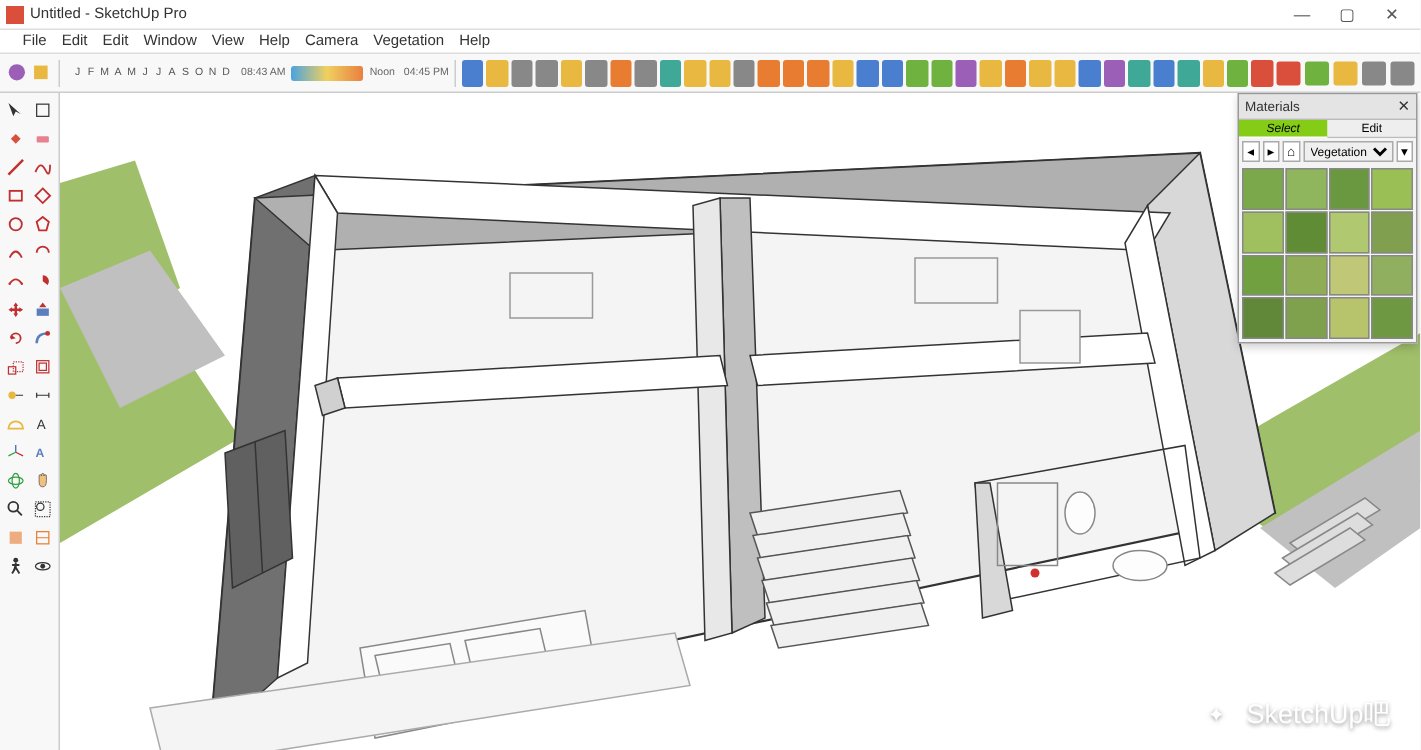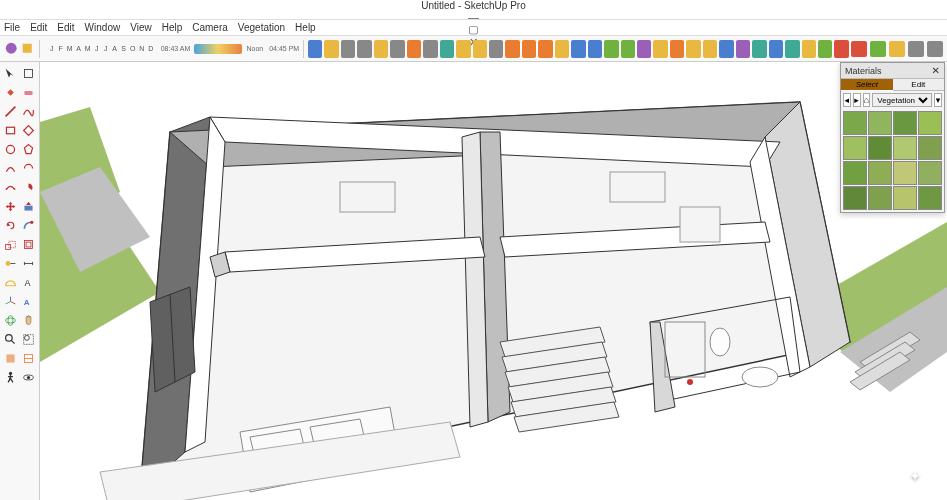--- a/index.html
+++ b/index.html
@@ -1,25 +1,25 @@
 <!DOCTYPE html>
 <html><head>
 <meta charset="utf-8">
 <style>
 * { margin: 0; padding: 0; box-sizing: border-box; font-family: "Segoe UI", Tahoma, sans-serif; }
 body { width: 947px; height: 500px; background: #f0f0f0; position: relative; overflow: hidden; }
 
 
-.titlebar { height: 20px; background: #fff; display: flex; align-items: center; padding: 0 4px; font-size: 10px; color: #333; border-bottom: 1px solid #ddd; flex-direction: column; }
+.titlebar { height: 20px; background: #fff; display: flex; align-items: center; padding: 0 4px; font-size: 10px; color: #333; border-bottom: 1px solid #ddd; }
 .titlebar .app-icon { width: 12px; height: 12px; background: #d94f3c; margin-right: 4px; }
 .titlebar .title { flex: 1; }
 .titlebar .win-btn { width: 30px; text-align: center; font-size: 11px; color: #555; cursor: pointer; }
 
 
-.menubar { height: 16px; background: #fff; display: flex; align-items: center; padding: 0 4px; font-size: 10px; color: #333; border-bottom: 1px solid #ddd; }
+.menubar { height: 16px; background: #fff; display: flex; align-items: center; padding: 0 15px; font-size: 10px; color: #333; border-bottom: 1px solid #ddd; }
 .menubar span { margin-right: 10px; cursor: pointer; }
 
 
 .toolbar-row { height: 26px; background: #f8f8f8; display: flex; align-items: center; padding: 0 4px; border-bottom: 1px solid #ccc; gap: 2px; }
 .tb-icon { width: 18px; height: 18px; display: inline-flex; align-items: center; justify-content: center; font-size: 12px; border-radius: 2px; cursor: pointer; }
 .tb-sep { width: 1px; height: 18px; background: #ccc; margin: 0 2px; }
 .time-strip { display: flex; align-items: center; gap: 1px; font-size: 7px; color: #555; margin: 0 4px; }
 .time-strip .month { width: 8px; text-align: center; }
 .time-bar { height: 10px; width: 60px; background: linear-gradient(to right, #4aa3df, #f0d060, #e88040); border-radius: 2px; margin: 0 2px; }
 .time-label { font-size: 7px; color: #666; white-space: nowrap; }
@@ -33,29 +33,29 @@
 
 
 .toolbox { position: absolute; top: 0; left: 0; width: 40px; background: #f8f8f8; border-right: 1px solid #ccc; height: 100%; display: grid; grid-template-columns: 1fr 1fr; grid-auto-rows: 18px; gap: 1px; padding: 2px; }
 .toolbox .tool { display: flex; align-items: center; justify-content: center; font-size: 11px; cursor: pointer; border-radius: 2px; }
 .toolbox .tool svg { width: 13px; height: 13px; }
 
 
 .viewport { position: absolute; top: 0; left: 40px; right: 0; bottom: 0; background: #ffffff; overflow: hidden; }
 
 
-.materials-panel { position: absolute; top: 0; right: 2px; width: 105px; background: #f4f4f4; border: 1px solid #999; box-shadow: 0 2px 6px rgba(0,0,0,0.2); font-size: 9px; }
+.materials-panel { position: absolute; top: 0; right: 2px; width: 120px; background: #f4f4f4; border: 1px solid #999; box-shadow: 0 2px 6px rgba(0,0,0,0.2); font-size: 9px; }
 .materials-panel .hdr { background: #e4e4e4; padding: 2px 4px; font-size: 9px; color: #333; display: flex; align-items: center; }
 .materials-panel .hdr .close { margin-left: auto; cursor: pointer; font-size: 10px; }
 .materials-panel .preview-row { display: flex; padding: 3px; gap: 3px; align-items: center; }
 .materials-panel .preview { width: 28px; height: 28px; background: #7ba84a; border: 1px solid #888; }
 .materials-panel .mat-name { font-size: 8px; color: #333; flex: 1; word-break: break-all; }
 .materials-panel .tabs { display: flex; border-top: 1px solid #bbb; border-bottom: 1px solid #bbb; }
 .materials-panel .tab { flex: 1; text-align: center; padding: 1px 0; font-size: 8px; background: #eee; cursor: pointer; }
-.materials-panel .tab.active { background: #a16207; border-bottom: 1px solid #fff; margin-bottom: -1px; font-style: italic; }
+.materials-panel .tab.active { background: #84cc16; border-bottom: 1px solid #fff; margin-bottom: -1px; font-style: italic; }
 .materials-panel .lib-row { display: flex; align-items: center; padding: 2px; gap: 2px; }
 .materials-panel .nav-btn { width: 14px; height: 14px; border: 1px solid #aaa; background: #fff; font-size: 9px; display: flex; align-items: center; justify-content: center; cursor: pointer; }
 .materials-panel select { flex: 1; font-size: 8px; height: 14px; border: 1px solid #aaa; }
 .swatches { display: grid; grid-template-columns: repeat(4, 1fr); gap: 1px; padding: 2px; }
 .swatch { aspect-ratio: 1; border: 1px solid #888; cursor: pointer; }
 
 
 .watermark { position: absolute; bottom: 12px; right: 20px; display: flex; align-items: center; gap: 8px; color: #fff; font-size: 18px; font-weight: 500; text-shadow: 0 1px 3px rgba(0,0,0,0.5); opacity: 0.85; }
 .watermark .logo { width: 24px; height: 24px; border-radius: 50%; background: rgba(255,255,255,0.3); display: flex; align-items: center; justify-content: center; font-size: 14px; }
 
@@ -466,15 +466,16 @@
           <div class="swatch" style="background: rgb(96, 136, 56);"></div>
           <div class="swatch" style="background: rgb(127, 160, 76);"></div>
           <div class="swatch" style="background: rgb(184, 196, 108);"></div>
           <div class="swatch" style="background: rgb(111, 152, 66);"></div>
         </div>
     </div>
 
     
     <div class="watermark">
       <div class="logo">✦</div>
+      <span>SketchUp吧</span>
     </div>
   </div>
 </div>
 
 </body></html>

